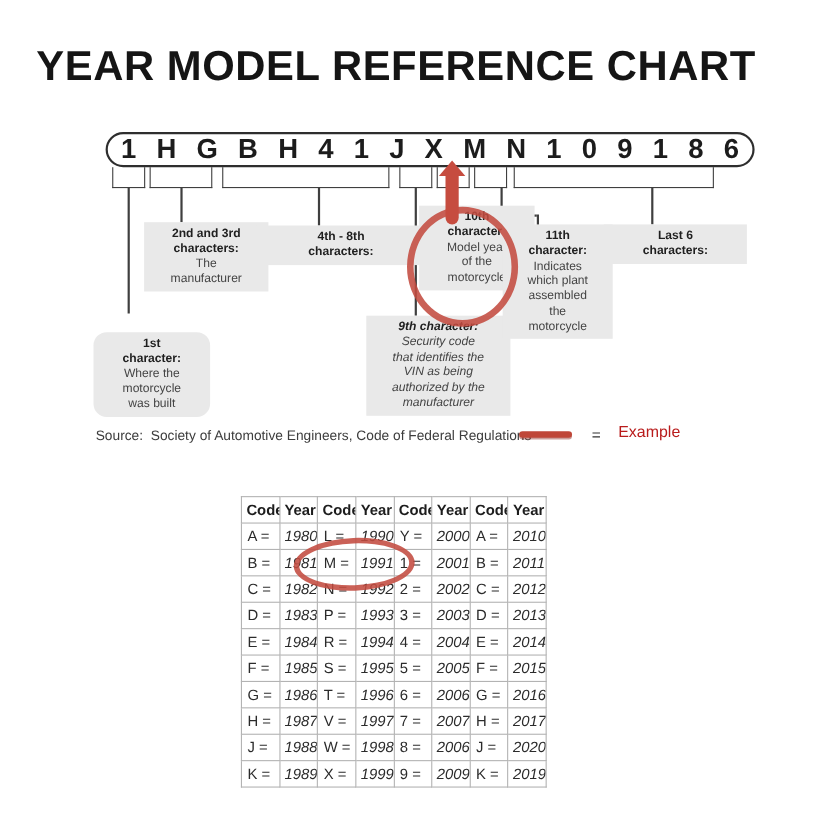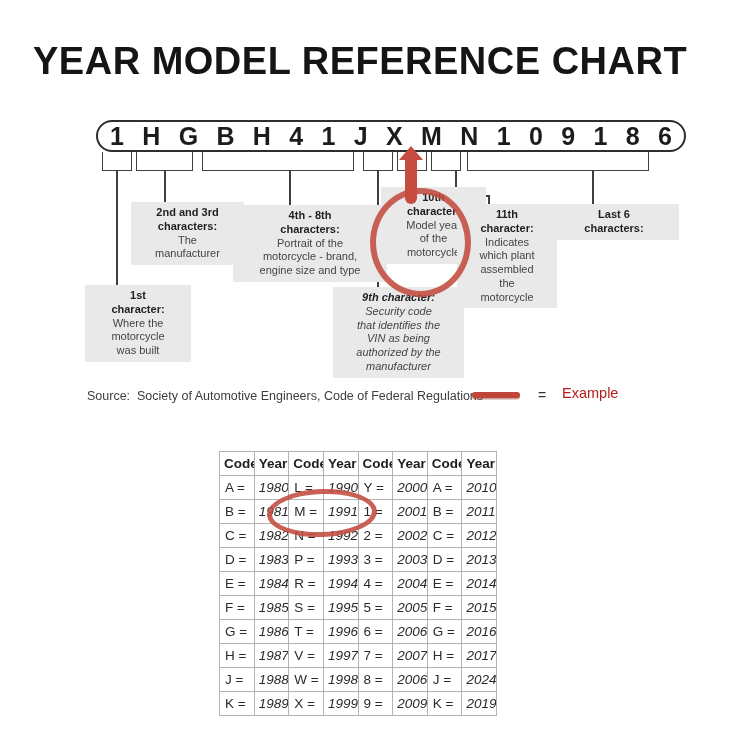--- a/index.html
+++ b/index.html
@@ -103,39 +103,36 @@
   <div class="vline" style="left:116px;top:170px;height:115px;"></div>
   <div class="vline" style="left:164px;top:170px;height:32px;"></div>
   <div class="vline" style="left:289px;top:170px;height:35px;"></div>
   <div class="vline" style="left:377px;top:170px;height:117px;"></div>
   <div class="vline" style="left:413px;top:170px;height:34px;"></div>
   <div class="vline" style="left:455px;top:170px;height:25px;"></div>
   <div class="hline" style="left:455px;top:195px;width:33px;"></div>
   <div class="vline" style="left:488px;top:195px;height:11px;"></div>
   <div class="vline" style="left:592px;top:170px;height:34px;"></div>
 
-  <div class="callout" style="left:85px;top:285px;width:66px;">
+  <div class="callout" style="left:85px;top:302px;width:66px;border-radius:12px;">
     <div class="co-header">1st
 character:</div>
     <div class="co-body">Where the
 motorcycle
 was built</div>
   </div>
   <div class="callout" style="left:131px;top:202px;width:73px;">
     <div class="co-header">2nd and 3rd
 characters:</div>
     <div class="co-body">The
 manufacturer</div>
   </div>
   <div class="callout" style="left:233px;top:205px;width:114px;">
     <div class="co-header">4th - 8th
 characters:</div>
-    <div class="co-body">Portrait of the
-motorcycle - brand,
-engine size and type</div>
   </div>
   <div class="callout" style="left:333px;top:287px;width:91px;font-style:italic;">
     <div class="co-header">9th character:</div>
     <div class="co-body">Security code
 that identifies the
 VIN as being
 authorized by the
 manufacturer</div>
   </div>
   <div class="callout" style="left:381px;top:187px;width:65px;">
@@ -264,21 +261,21 @@
             <td class="year-cell">2017</td>
           </tr>
           <tr>
             <td class="code-cell">J =</td>
             <td class="year-cell">1988</td>
             <td class="code-cell">W =</td>
             <td class="year-cell">1998</td>
             <td class="code-cell">8 =</td>
             <td class="year-cell">2006</td>
             <td class="code-cell">J =</td>
-            <td class="year-cell">2024</td>
+            <td class="year-cell">2020</td>
           </tr>
           <tr>
             <td class="code-cell">K =</td>
             <td class="year-cell">1989</td>
             <td class="code-cell">X =</td>
             <td class="year-cell">1999</td>
             <td class="code-cell">9 =</td>
             <td class="year-cell">2009</td>
             <td class="code-cell">K =</td>
             <td class="year-cell">2019</td>

